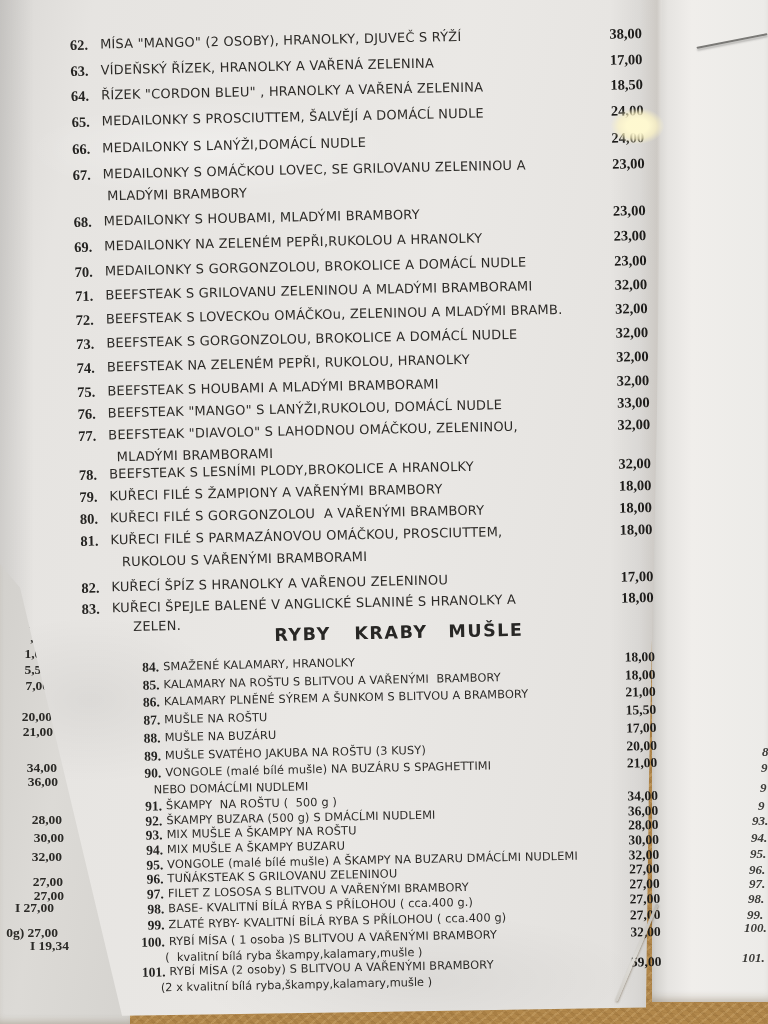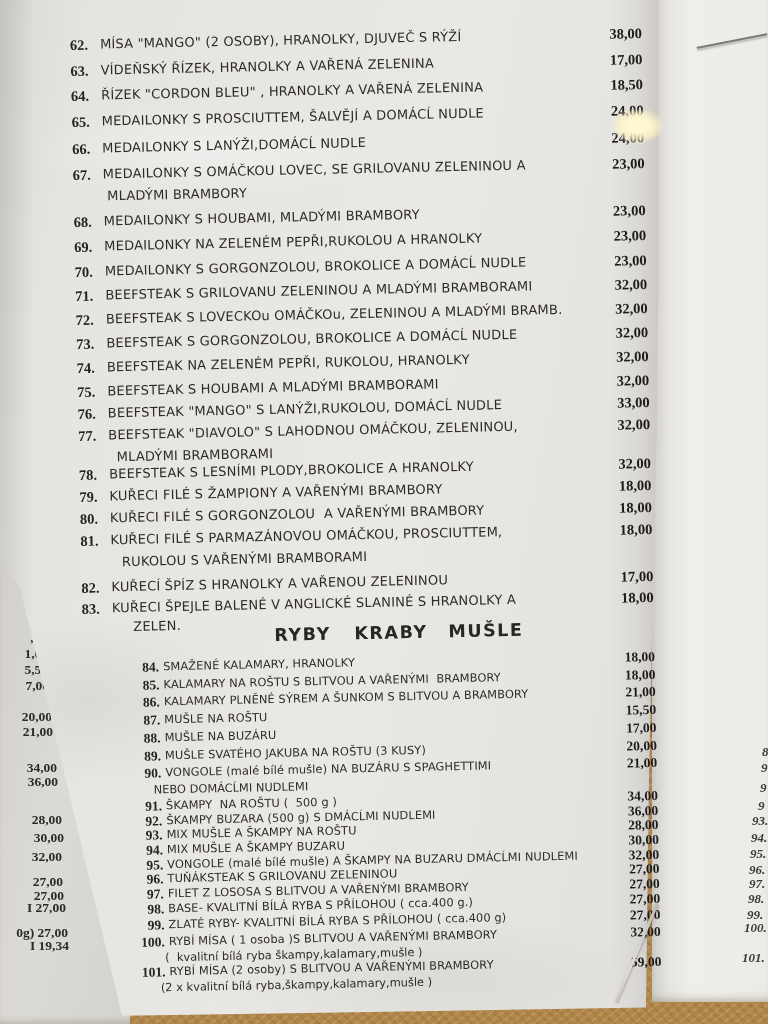--- a/index.html
+++ b/index.html
@@ -106,22 +106,22 @@
       <div class="lp-frag" style="top: 122px; right: 81px;">7,00</div>
       <div class="lp-frag" style="top: 153px; right: 78px;">20,00</div>
       <div class="lp-frag" style="top: 168px; right: 77px;">21,00</div>
       <div class="lp-frag" style="top: 204px; right: 73px;">34,00</div>
       <div class="lp-frag" style="top: 218px; right: 72px;">36,00</div>
       <div class="lp-frag" style="top: 256px; right: 68px;">28,00</div>
       <div class="lp-frag" style="top: 274px; right: 66px;">30,00</div>
       <div class="lp-frag" style="top: 293px; right: 68px;">32,00</div>
       <div class="lp-frag" style="top: 318px; right: 67px;">27,00</div>
       <div class="lp-frag" style="top: 332px; right: 66px;">27,00</div>
-      <div class="lp-frag" style="top: 344px; right: 64px;">I 27,00</div>
-      <div class="lp-frag" style="top: 369px; right: 62px; margin-left: 44px;">0g) 27,00</div>
+      <div class="lp-frag" style="top: 344px; right: 76px;">I 27,00</div>
+      <div class="lp-frag" style="top: 369px; right: 72px; margin-left: 44px;">0g) 27,00</div>
       <div class="lp-frag" style="top: 382px; right: 61px;">I 19,34</div>
     </div>
 
   <div class="main-page"></div>
   <div class="page-content">
     <span class="hdr-word" style="left:272px">RYBY</span>
     <span class="hdr-word" style="left:352px">KRABY</span>
     <span class="hdr-word" style="left:446px">MUŠLE</span>
   <div class="row u" style="top: 37px;">
         <div class="num">62.</div>

